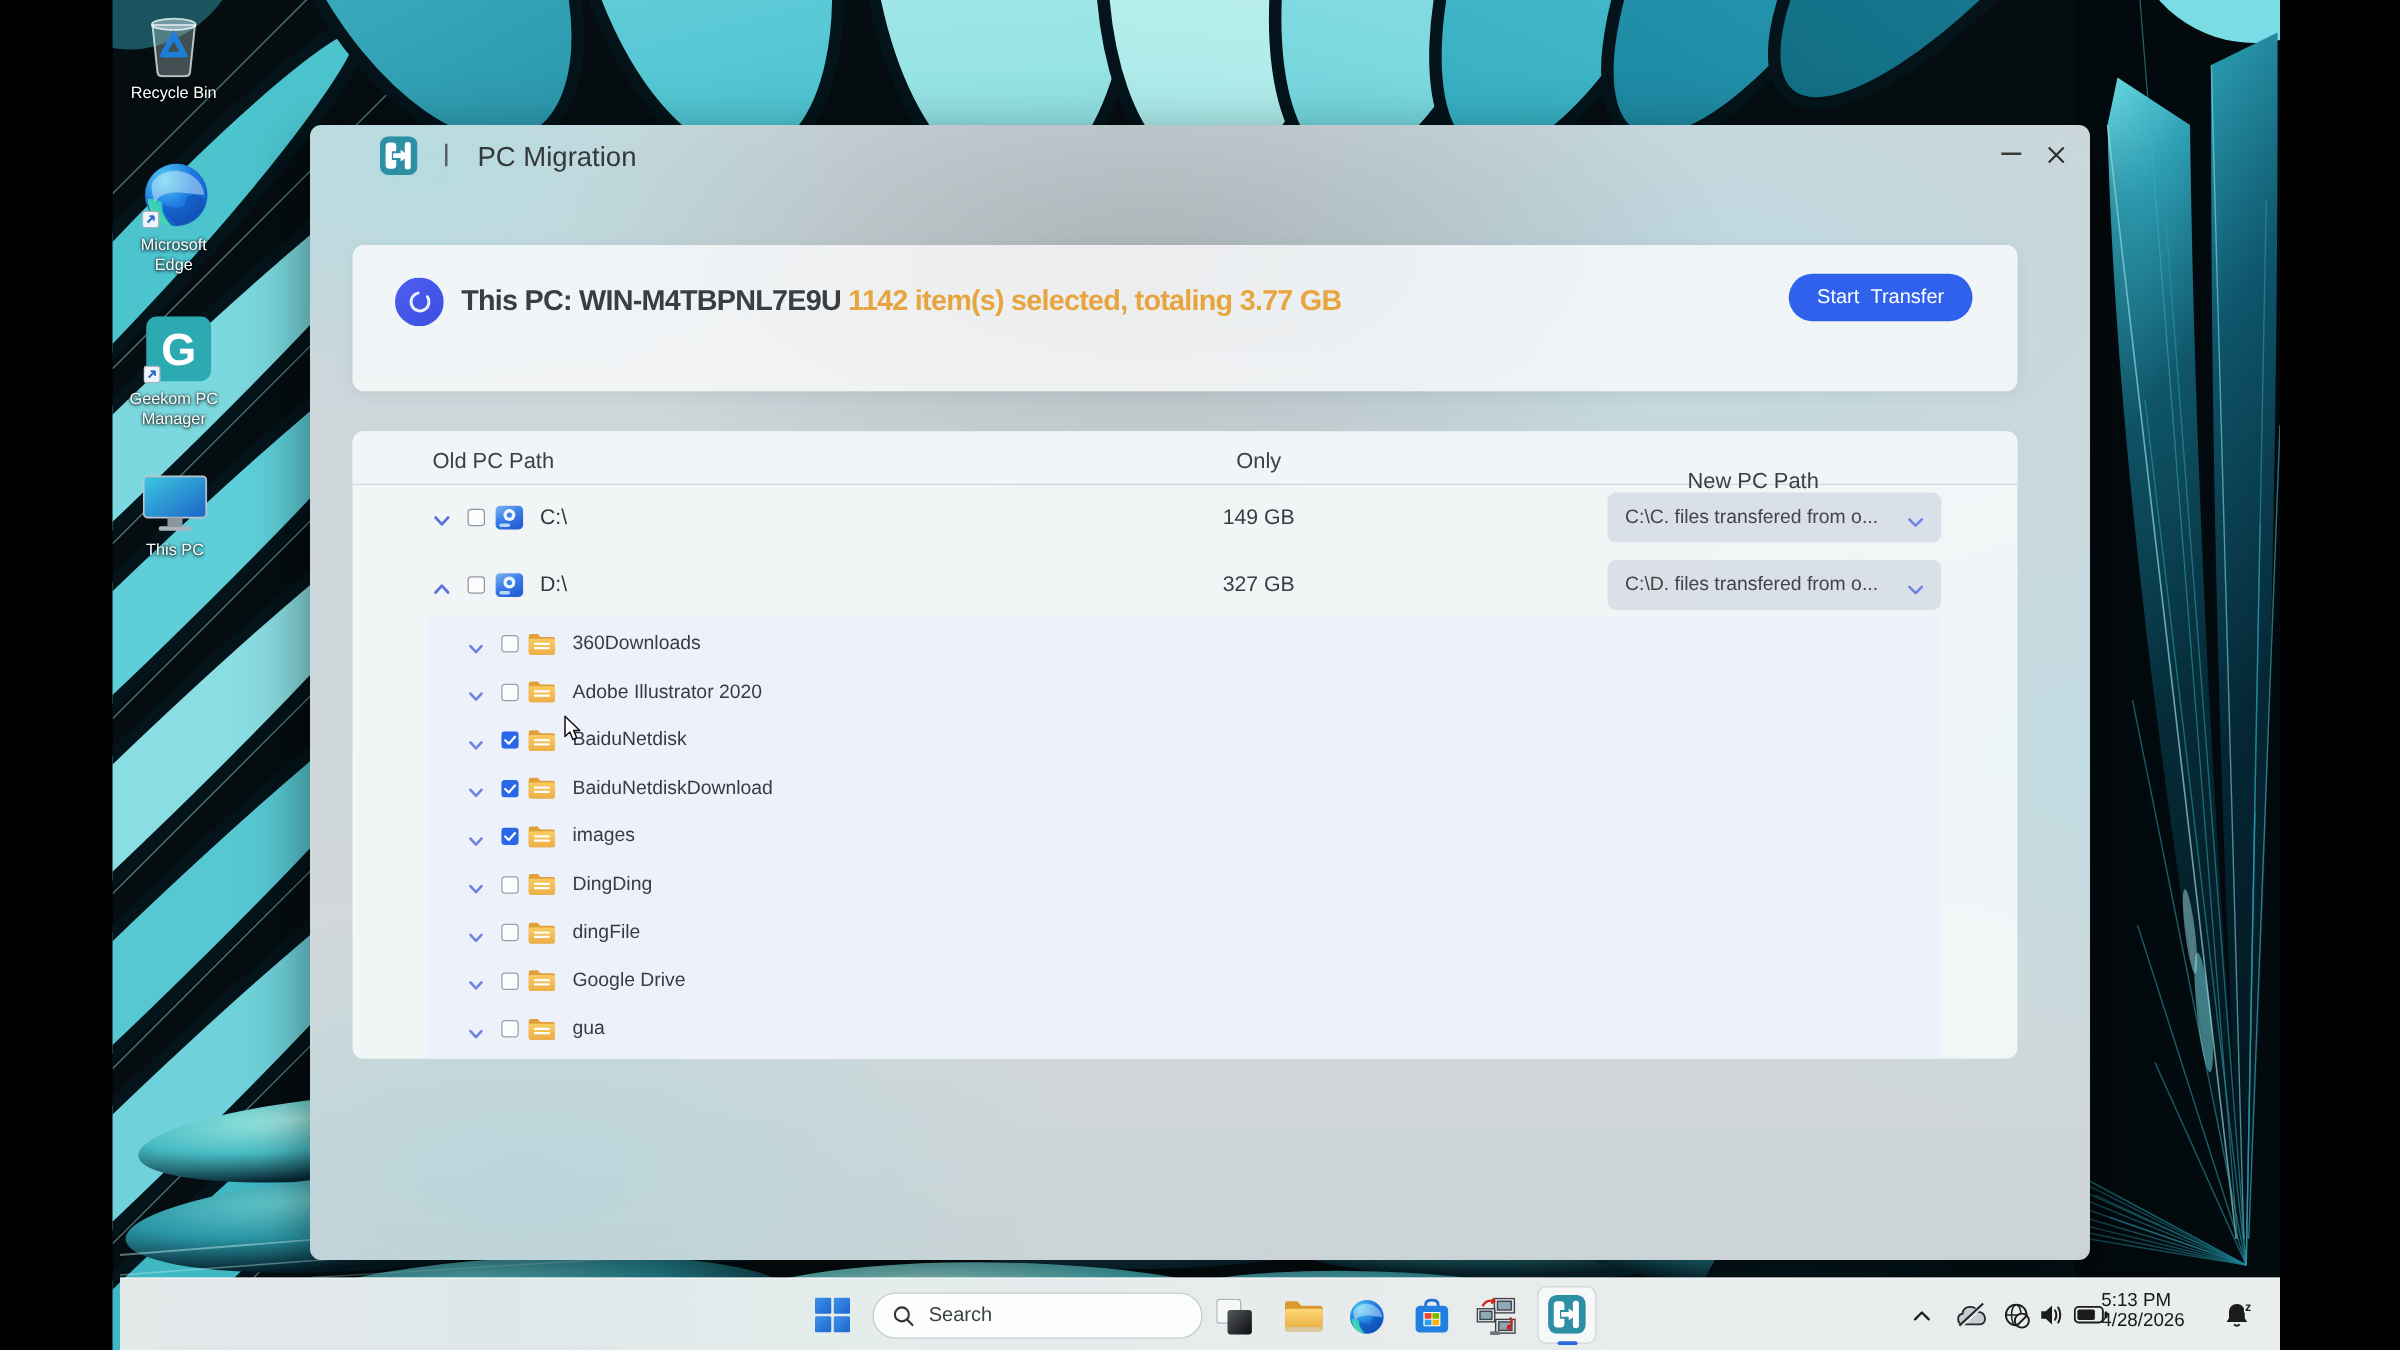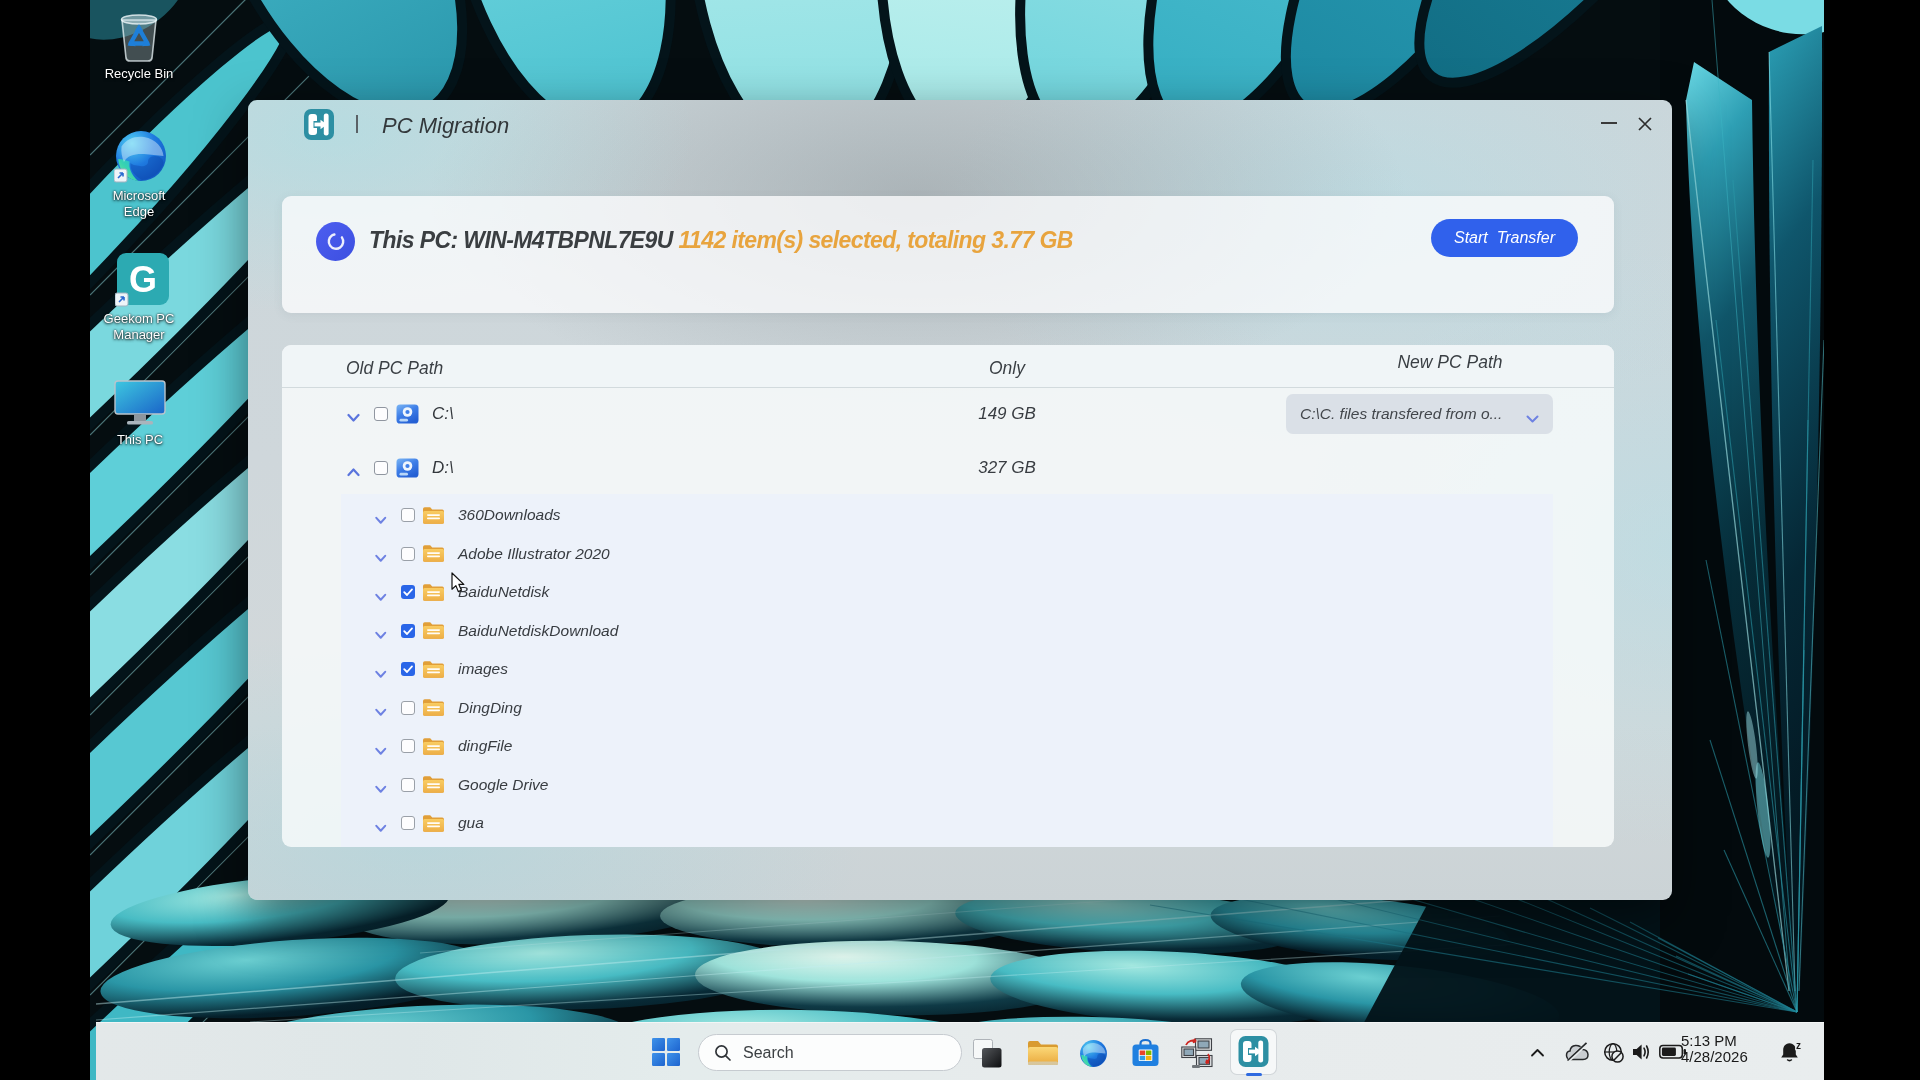--- a/index.html
+++ b/index.html
@@ -206,29 +206,29 @@
         <stop offset="0" stop-color="#3ec8e0"></stop>
         <stop offset="1" stop-color="#1a64c8"></stop>
       </linearGradient>
     </defs>
 <rect x="1" y="1" width="50" height="33" rx="3" fill="url(#pcg)" stroke="#b9c4cc" stroke-width="1.4"></rect>
 <rect x="20" y="34" width="12" height="7" fill="#8d969e"></rect>
 <rect x="13" y="41" width="26" height="3.6" rx="1.6" fill="#aab4bc"></rect>
 </svg>
 <div class="lbl" style="left:90px;top:432px;width:100px">This PC</div>
 
-<div class="abs" style="left:248px;top:100px;width:1424px;height:800px;border-radius:9px;
+<div class="abs" style="left:248px;top:100px;width:1424px;height:908px;border-radius:9px;
 background:
 radial-gradient(520px 260px at 6% 4%, rgba(158,226,232,0.46), rgba(158,226,232,0) 70%),
 radial-gradient(700px 300px at 47% 12%, rgba(120,128,132,0.40), rgba(120,128,132,0) 70%),
 radial-gradient(600px 340px at 78% 14%, rgba(170,224,234,0.42), rgba(170,224,234,0) 70%),
 radial-gradient(520px 420px at 100% 56%, rgba(168,226,236,0.38), rgba(168,226,236,0) 72%),
 radial-gradient(640px 300px at 12% 92%, rgba(150,216,226,0.35), rgba(150,216,226,0) 70%),
 linear-gradient(180deg,#ccd6da 0%,#cfd7db 45%,#d2d8da 78%,#cbd3d6 100%);
-box-shadow:0 18px 50px rgba(0,0,0,0.5);font-style:italic;">
+box-shadow:0 18px 50px rgba(0,0,0,0.5);">
 
  <svg class="abs" style="left:56px;top:9px" width="30" height="31" viewBox="0 0 30 31">
   <rect x="0" y="0" width="30" height="31" rx="7" fill="#2d8fa3"></rect>
   <rect x="4.5" y="5" width="8.5" height="21" rx="3" fill="#fff"></rect>
   <rect x="9.5" y="12" width="5" height="7" fill="#2d8fa3"></rect>
   <rect x="19.8" y="4.5" width="4.8" height="22" rx="2.2" fill="#fff"></rect>
   <rect x="10.5" y="13.6" width="6.5" height="3.8" fill="#fff"></rect>
   <path d="M16.5,10.8 L23,15.5 L16.5,20.2 Z" fill="#fff"></path>
  </svg>
  <div class="abs" style="left:108px;top:15px;width:2px;height:18px;background:#5a6166"></div>
@@ -250,21 +250,21 @@
    <circle cx="20" cy="19.5" r="7.2" fill="none" stroke="rgba(255,255,255,0.9)" stroke-width="2.4" stroke-dasharray="36.5 8.7" stroke-linecap="round" transform="rotate(-35 20 19.5)"></circle>
   </svg>
   <div class="abs" style="left:87px;top:31px;font-size:23px;font-weight:bold;color:#3a3e41;letter-spacing:-0.6px;white-space:nowrap">This PC: WIN-M4TBPNL7E9U <span style="color:#e8a43e">1142 item(s) selected, totaling 3.77 GB</span></div>
   <div class="abs" style="left:1149px;top:23px;width:147px;height:38px;border-radius:19px;background:#3061ec;color:#fff;font-size:16px;text-align:center;line-height:38px">Start&nbsp;&nbsp;Transfer</div>
  </div>
 
 <div class="abs" style="left:34px;top:245px;width:1332px;height:502px;border-radius:9px;background:rgba(250,252,253,0.80);overflow:hidden">
 <div class="abs" style="left:0;top:0;width:1332px;height:43px;background:rgba(240,245,247,0.85);border-bottom:1px solid rgba(185,194,201,0.55)"></div>
 <div class="abs" style="left:64px;top:13px;font-size:17.5px;color:#3a3f44">Old PC Path</div>
 <div class="abs" style="left:645px;top:13px;width:160px;text-align:center;font-size:17.5px;color:#3a3f44">Only</div>
-<div class="abs" style="left:1068px;top:7px;width:200px;text-align:center;font-size:17.5px;color:#3a3f44">New PC Path</div>
+<div class="abs" style="left:1068px;top:29px;width:200px;text-align:left;font-size:17.5px;color:#3a3f44">New PC Path</div>
 <div class="abs" style="left:65px;top:64px"><svg width="13" height="10" viewBox="0 0 13 10">
           <path d="M1.5,2 L6.5,7.5 L11.5,2" fill="none" stroke="#5a74dd" stroke-width="2.2" stroke-linecap="round" stroke-linejoin="round"></path>
         </svg></div>
       <div class="abs" style="left:92px;top:62px;width:14px;height:14px;background:#fdfdfe;border:1.2px solid #9096a0;border-radius:3px"></div>
       <div class="abs" style="left:114px;top:59px"><svg width="23" height="20" viewBox="0 0 23 20">
           <defs>
             <linearGradient id="dg1" x1="0" y1="0" x2="0.6" y2="1">
               <stop offset="0" stop-color="#7cb6f4"></stop>
               <stop offset="0.5" stop-color="#3f7fe8"></stop>
               <stop offset="1" stop-color="#2560d4"></stop>
@@ -295,20 +295,26 @@
               <stop offset="1" stop-color="#2560d4"></stop>
             </linearGradient>
           </defs>
 <rect x="0.5" y="0.5" width="22" height="19" rx="3.6" fill="url(#dg2)"></rect>
 <circle cx="11.5" cy="8" r="4.8" fill="#eef5fd"></circle>
           <circle cx="11.5" cy="8" r="2.1" fill="#3f7fe8"></circle>
 <rect x="3.5" y="14.8" width="8.5" height="2.8" rx="1.4" fill="#b9d7f8"></rect>
         </svg></div>
       <div class="abs" style="left:150px;top:113px;font-size:17px;color:#33373c">D:\</div>
       <div class="abs" style="left:645px;top:113px;width:160px;text-align:center;font-size:17px;color:#383c41">327 GB</div>
+      <div class="abs" style="left:1004px;top:103px;width:267px;height:40px;border-radius:7px;background:rgba(206,213,223,0.66)">
+        <div class="abs" style="left:14px;top:0;line-height:40px;font-size:15.5px;color:#42464b">C:\D. files transfered from o...</div>
+        <div class="abs" style="left:240px;top:16px"><svg width="13" height="9" viewBox="0 0 13 9">
+            <path d="M1.5,1.5 L6.5,6.5 L11.5,1.5" fill="none" stroke="#6e82e2" stroke-width="2" stroke-linecap="round" stroke-linejoin="round"></path>
+          </svg></div>
+      </div>
 <div class="abs" style="left:59px;top:149px;width:1212px;height:353px;background:rgba(236,241,250,0.96)">
 <div class="abs" style="left:34px;top:16.5px"><svg width="11.5" height="9" viewBox="0 0 13 10">
             <path d="M1.5,2 L6.5,7.5 L11.5,2" fill="none" stroke="#6e82e2" stroke-width="2.3" stroke-linecap="round" stroke-linejoin="round"></path>
           </svg></div>
 <div class="abs" style="left:60px;top:14.0px;width:14px;height:14px;background:#fdfdfe;border:1.2px solid #9aa0a8;border-radius:3px"></div>
 <div class="abs" style="left:81px;top:11.5px"><svg width="23" height="19" viewBox="0 0 23 19">
             <defs>
               <linearGradient id="fg0" x1="0" y1="0" x2="0" y2="1">
                 <stop offset="0" stop-color="#f9cc62"></stop>
                 <stop offset="1" stop-color="#edae46"></stop>

